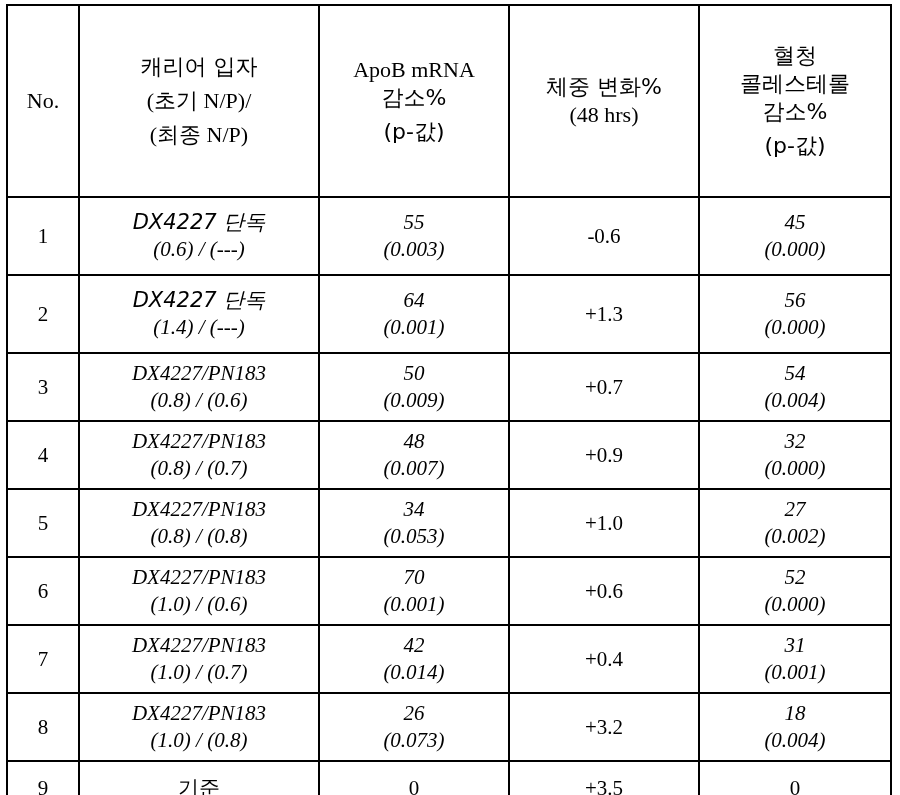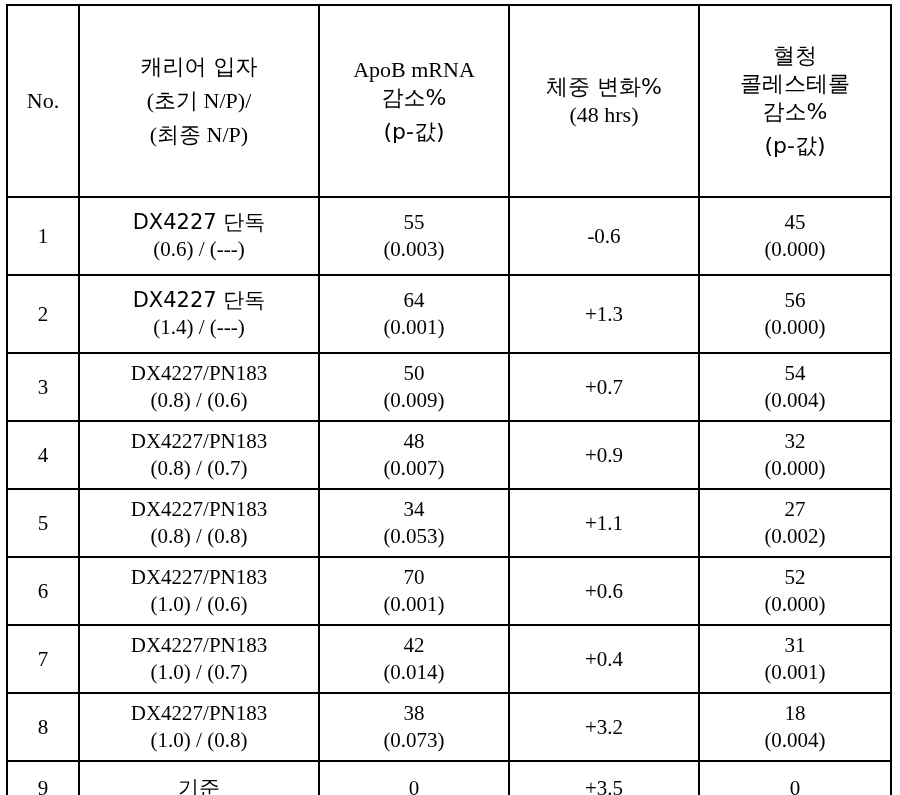--- a/index.html
+++ b/index.html
@@ -54,21 +54,21 @@
   thead th .gap { display: block; height: 6px; }
 
   
   tbody td {
     font-size: 21px;
   }
   tbody tr.tall td { height: 72px; }
   tbody tr.short td { height: 62px; }
   tbody tr.last td { height: 48px; }
 
-  td .line { display: block; }
+  td .line { display: block; font-style: italic; }
   .kr { font-family: "DejaVu Sans", sans-serif; }
 </style>
 </head>
 <body>
 
 <div class="page">
   <table class="data-table">
     <colgroup>
       <col class="c-no">
       <col class="c-carrier">
@@ -175,21 +175,21 @@
       <tr class="short">
         <td>5</td>
         <td>
           <span class="line">DX4227/PN183</span>
           <span class="line">(0.8) / (0.8)</span>
         </td>
         <td>
           <span class="line">34</span>
           <span class="line">(0.053)</span>
         </td>
-        <td>+1.1</td>
+        <td>+1.0</td>
         <td>
           <span class="line">27</span>
           <span class="line">(0.002)</span>
         </td>
       </tr>
       <tr class="short">
         <td>6</td>
         <td>
           <span class="line">DX4227/PN183</span>
           <span class="line">(1.0) / (0.6)</span>
@@ -220,21 +220,21 @@
           <span class="line">(0.001)</span>
         </td>
       </tr>
       <tr class="short">
         <td>8</td>
         <td>
           <span class="line">DX4227/PN183</span>
           <span class="line">(1.0) / (0.8)</span>
         </td>
         <td>
-          <span class="line">38</span>
+          <span class="line">26</span>
           <span class="line">(0.073)</span>
         </td>
         <td>+3.2</td>
         <td>
           <span class="line">18</span>
           <span class="line">(0.004)</span>
         </td>
       </tr>
       <tr class="last">
         <td>9</td>

